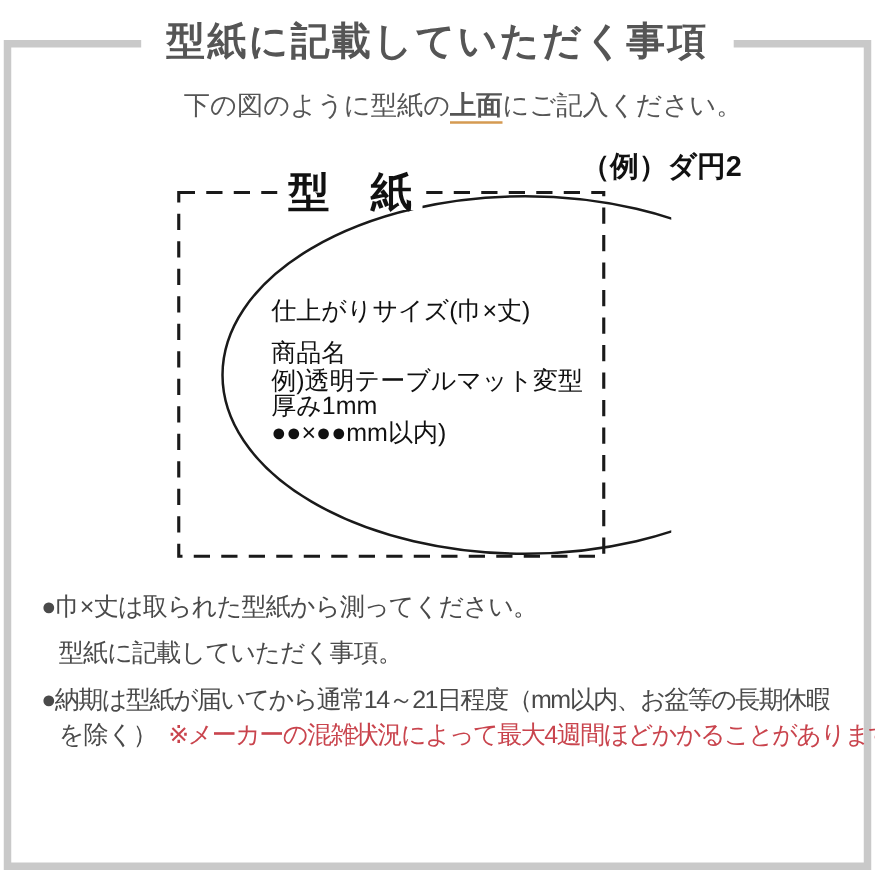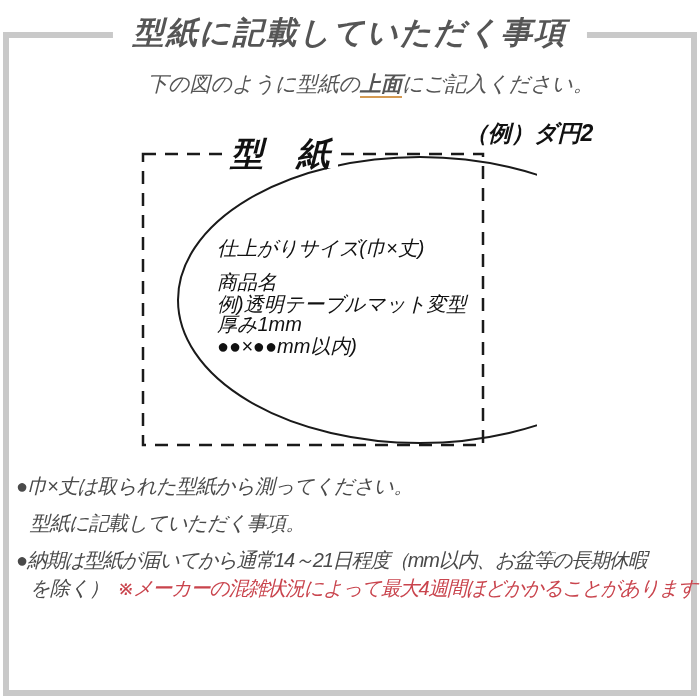--- a/index.html
+++ b/index.html
@@ -1,37 +1,37 @@
 <!DOCTYPE html>
 <html><head>
 <meta charset="utf-8">
 <style>
   * { margin:0; padding:0; box-sizing:border-box; }
   html,body { width:700px; height:700px; background:#ffffff; overflow:hidden;
     font-family:"Liberation Sans","DejaVu Sans",sans-serif; }
-  .stage { position:relative; width:700px; height:656px; background:#fff;font-style:italic; }
+  .stage { position:relative; width:700px; height:656px; background:#fff; }
 
   .frame { position:absolute; left:3px; top:32px; width:694px; height:664px;
     border:6px solid #c9c9c9; }
 
   .title { position:absolute; top:12px; left:50%; transform:translateX(-50%);
     background:#fff; padding:0 20px; font-size:31px; font-weight:bold;
     color:#555555; white-space:nowrap; letter-spacing:2px; }
 
   .subtitle { position:absolute; top:70px; left:0; width:100%; text-align:center;
     font-size:21px; color:#555555; white-space:nowrap;padding-left:41px; }
   .subtitle .emph { font-weight:bold; border-bottom:2px solid #d59a52; padding-bottom:1px; }
 
   .diagram { position:absolute; left:130px; top:110px; }
   .diagram text { font-family:"Liberation Sans","DejaVu Sans",sans-serif; fill:#111; }
   .d-label { font-size:33px; font-weight:bold; }
   .d-example { font-size:23px; font-weight:bold; }
   .d-line { font-size:20px; }
 
-  .notes { position:absolute; left:16px; top:472px; width:665px; }
+  .notes { position:absolute; left:33px; top:472px; width:665px; }
   .note { color:#4a4a4a; font-size:20px; line-height:28px; letter-spacing:-0.6px;
     margin-bottom:9px; }
   .note-line { display:block; white-space:nowrap; }
   .note-line.indent { margin-left:14px; }
   .note-line.tight { letter-spacing:-1.2px; }
   .red { color:#c9444d; margin-left:9px; letter-spacing:-1.2px; }
 </style>
 </head>
 <body>
 

